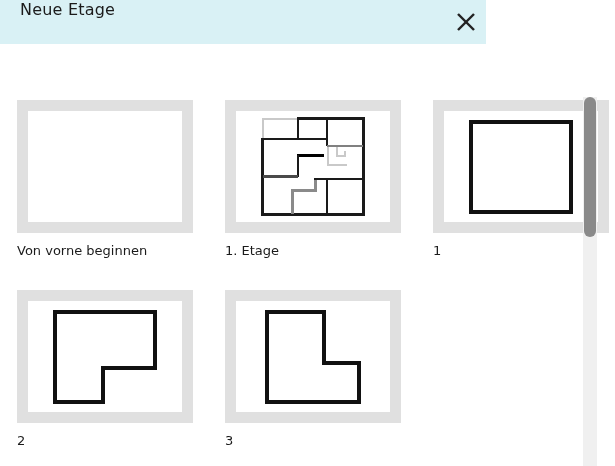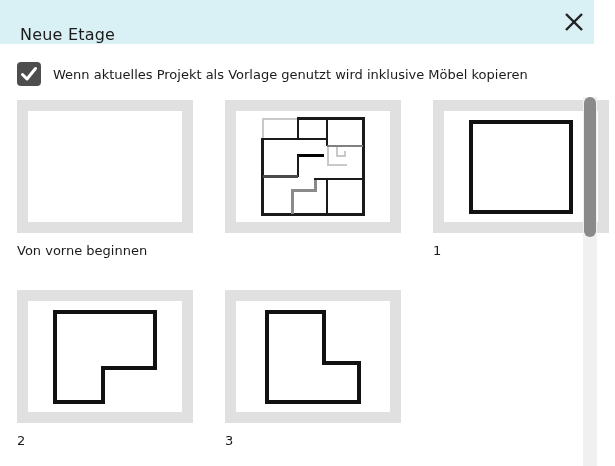--- a/index.html
+++ b/index.html
@@ -5,22 +5,22 @@
   html,body{margin:0;padding:0;}
   body{
     width:615px;height:466px;overflow:hidden;background:#ffffff;
     font-family:"DejaVu Sans","Liberation Sans",sans-serif;
     color:#1b1b1b;position:relative;
   }
   .dialog{position:absolute;inset:0;background:#fff;}
 
   
   .header{
-    position:absolute;left:0;top:0;width:594px;height:44px;
-    background:#d9f1f5;display:flex;align-items:flex-end;
+    position:absolute;left:0;top:0;width:486px;height:44px;
+    background:#d9f1f5;display:flex;align-items:flex-start;
   }
   .header-title{font-size:16px;margin-left:20px;letter-spacing:.2px;}
   .close-btn{
     position:absolute;right:9px;top:11px;width:22px;height:22px;
     display:flex;align-items:center;justify-content:center;cursor:pointer;background:transparent;border:0;padding:0;
   }
 
   
   .option-row{position:absolute;left:17px;top:62px;display:flex;align-items:center;}
   .checkbox{
@@ -65,30 +65,20 @@
     <button class="close-btn">
       <span>
         <svg width="22" height="22" viewBox="0 0 22 22">
           <line x1="3" y1="3" x2="19" y2="19" stroke="#222" stroke-width="2.4"></line>
           <line x1="19" y1="3" x2="3" y2="19" stroke="#222" stroke-width="2.4"></line>
         </svg>
       </span>
     </button>
   </div>
 
-  <div class="option-row">
-    <div class="checkbox">
-      <span>
-        <svg width="24" height="24" viewBox="0 0 24 24">
-          <polyline points="5.5,12.5 10,17 18.5,6.5" fill="none" stroke="#ffffff" stroke-width="3" stroke-linecap="round" stroke-linejoin="round"></polyline>
-        </svg>
-      </span>
-    </div>
-    <div class="option-label">Wenn aktuelles Projekt als Vorlage genutzt wird inklusive Möbel kopieren</div>
-  </div>
 
   <div class="grid">
 
     <div class="cell">
       <div class="thumb">
         <div class="thumb-inner"></div>
       </div>
       <div class="caption">Von vorne beginnen</div>
     </div>
 
@@ -110,20 +100,21 @@
             <line x1="36" y1="38.5" x2="63" y2="38.5" stroke="#000000" stroke-width="3.6"></line>
             <line x1="37" y1="38" x2="37" y2="60" stroke="#1a1a1a" stroke-width="2"></line>
             <line x1="2" y1="59.5" x2="37" y2="59.5" stroke="#4a4a4a" stroke-width="2.4"></line>
             <polyline points="31,97 31,73 54,73 54,62" fill="none" stroke="#8a8a8a" stroke-width="3"></polyline>
             <line x1="53" y1="62" x2="102" y2="62" stroke="#1a1a1a" stroke-width="2.4"></line>
             <line x1="66" y1="62" x2="66" y2="97" stroke="#1a1a1a" stroke-width="2"></line>
           </svg>
           </span>
         </div>
       </div>
+      <div class="caption">1. Etage</div>
     </div>
 
     <div class="cell">
       <div class="thumb">
         <div class="thumb-inner">
           <span>
           <svg width="104" height="94" viewBox="0 0 104 94">
             <rect x="2" y="2" width="100" height="90" fill="none" stroke="#111111" stroke-width="4"></rect>
           </svg>
           </span>

